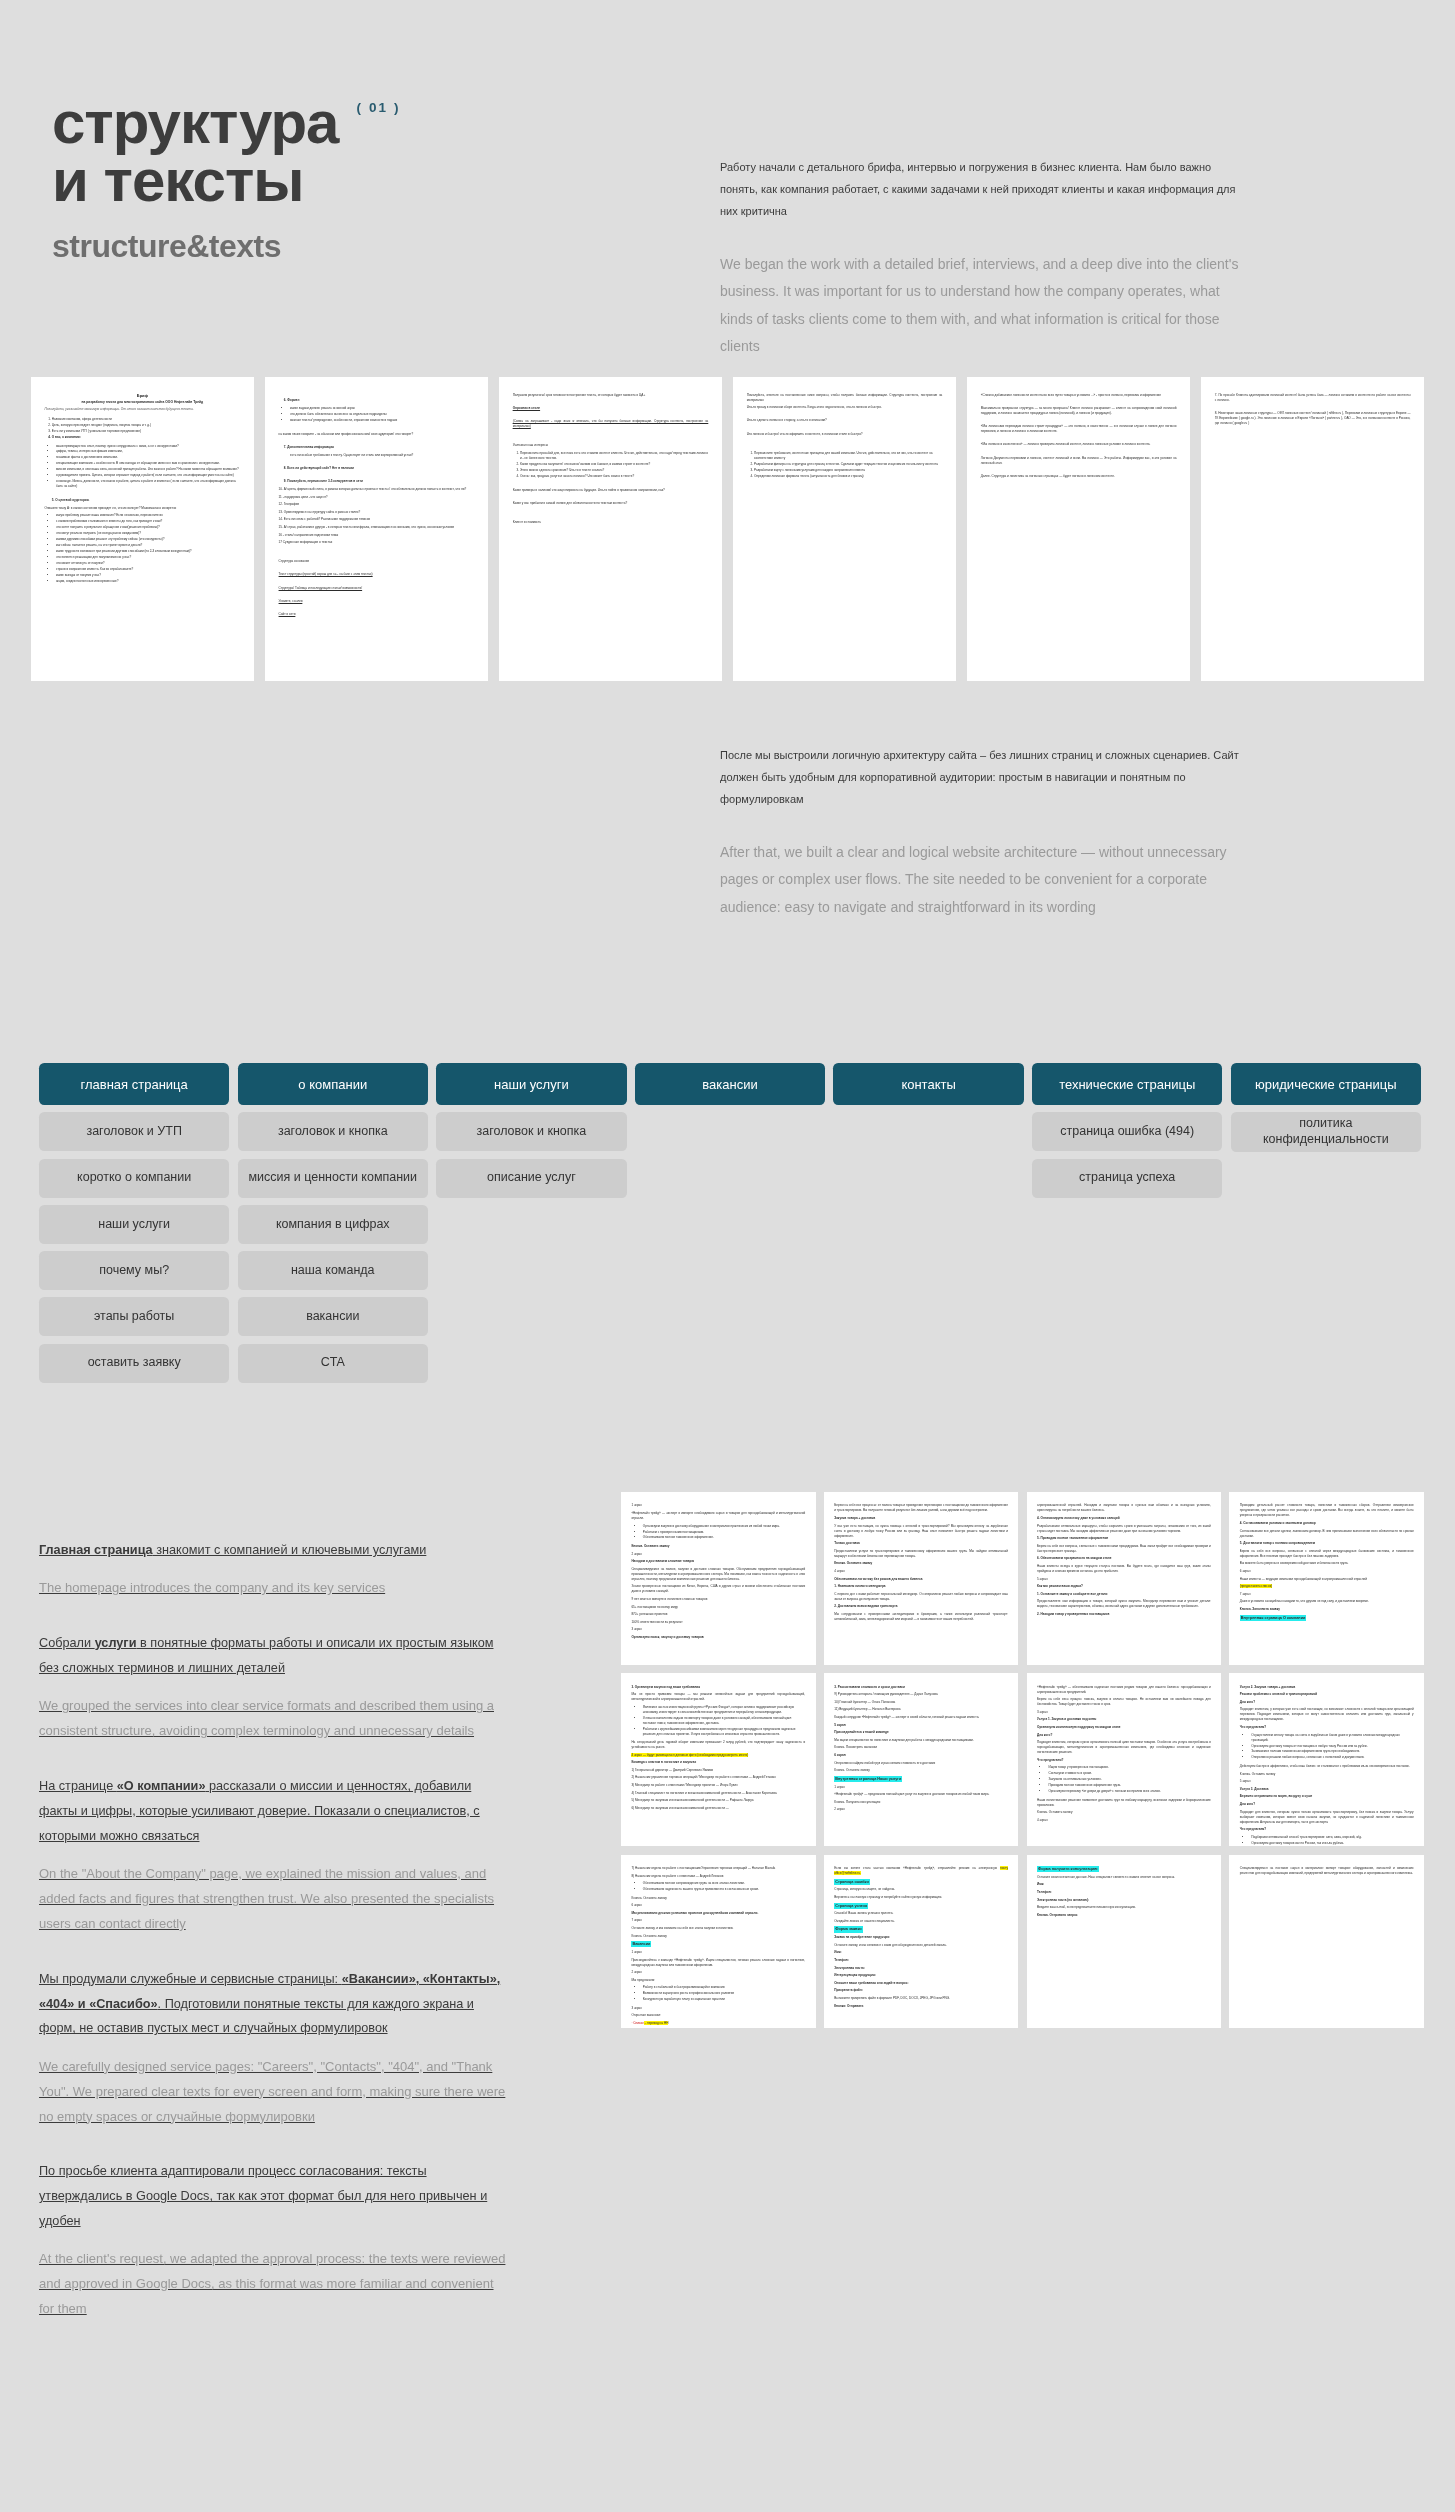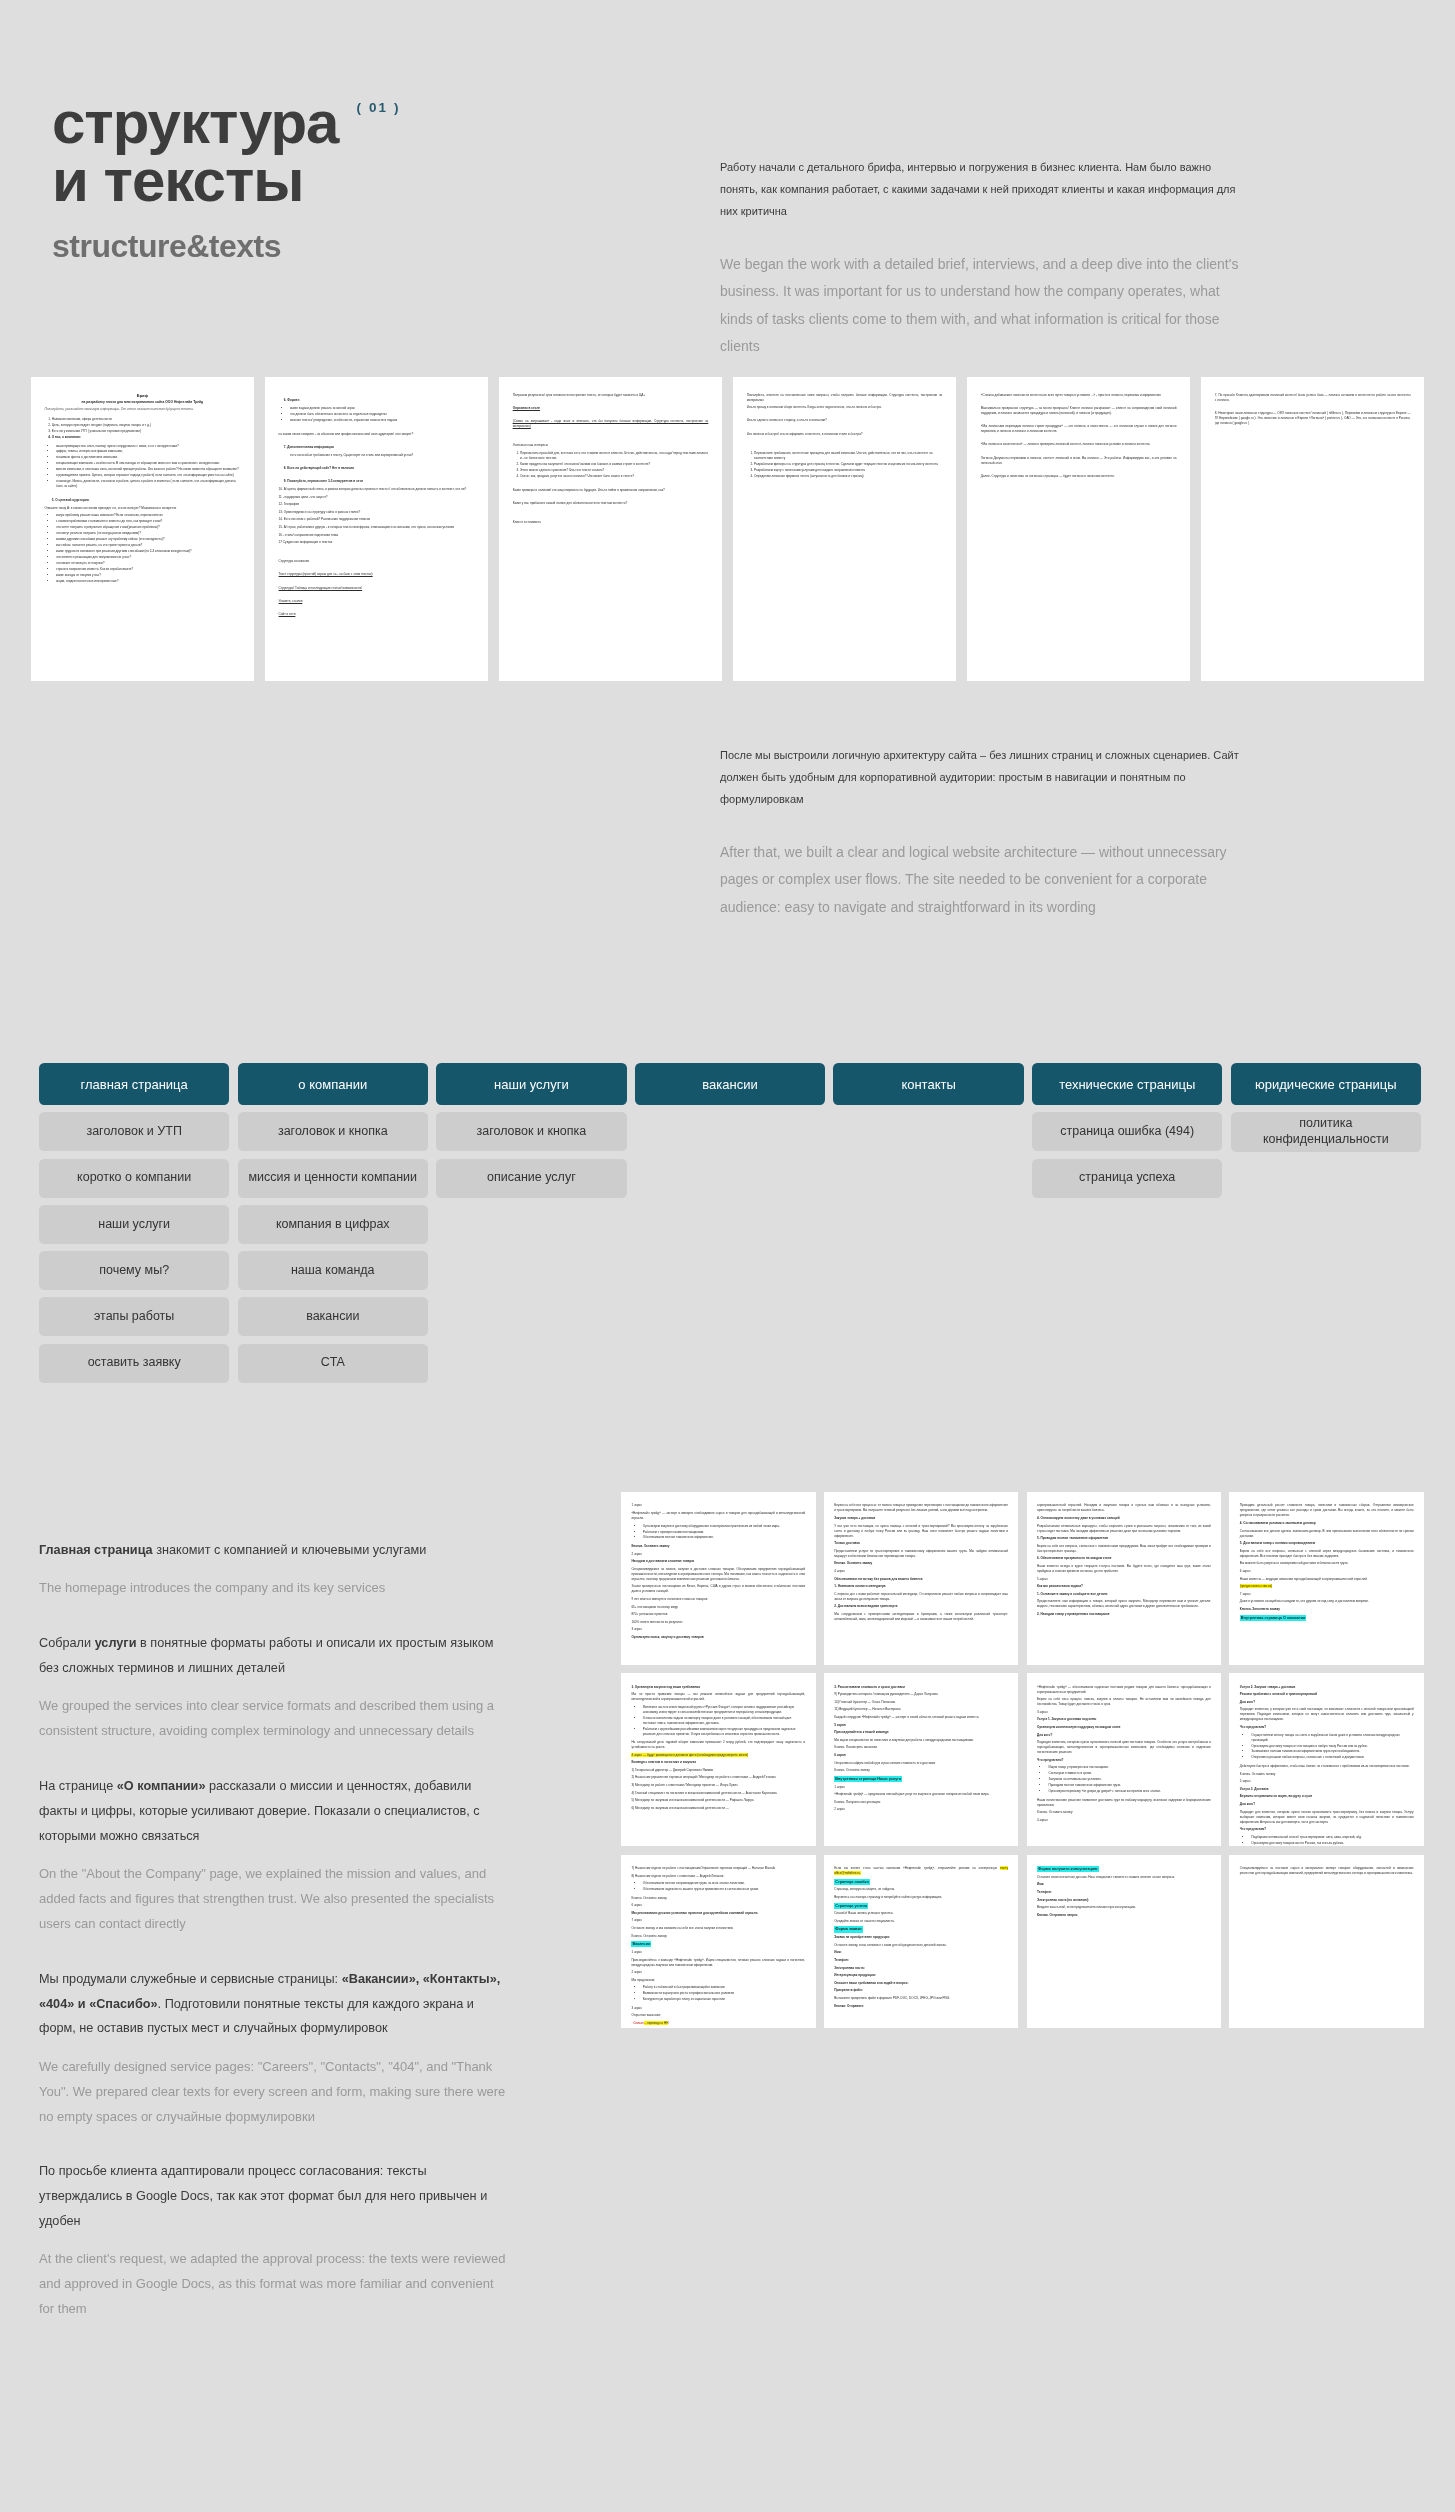--- a/index.html
+++ b/index.html
@@ -89,21 +89,21 @@
     background:#cdcdcd; color:#333333;
     border-radius:5.2px;
     min-height:39px;
     display:flex; align-items:center; justify-content:center;
     font-size:12.5px; font-weight:400; text-align:center;
     padding:4.2px 7.3px; line-height:1.25;
   }
 
   
   .notes { position:absolute; left:39px; top:1538px; width:468px; }
-  .note { margin-bottom:30px; }
+  .note { margin-bottom:30px;text-decoration:underline; }
   .note-ru { font-size:12.7px; line-height:1.95; color:#3b3b3b; font-weight:500; }
   .note-ru b { font-weight:700; }
   .note-en { font-size:13px; line-height:1.92; color:#9a9a9a; font-weight:400; margin-top:13.5px; }
 
   .doc-grid {
     position:absolute; left:621px; top:1492px;
     width:803px;
     display:grid;
     grid-template-columns:repeat(4,1fr);
     gap:8.3px 8.3px;

